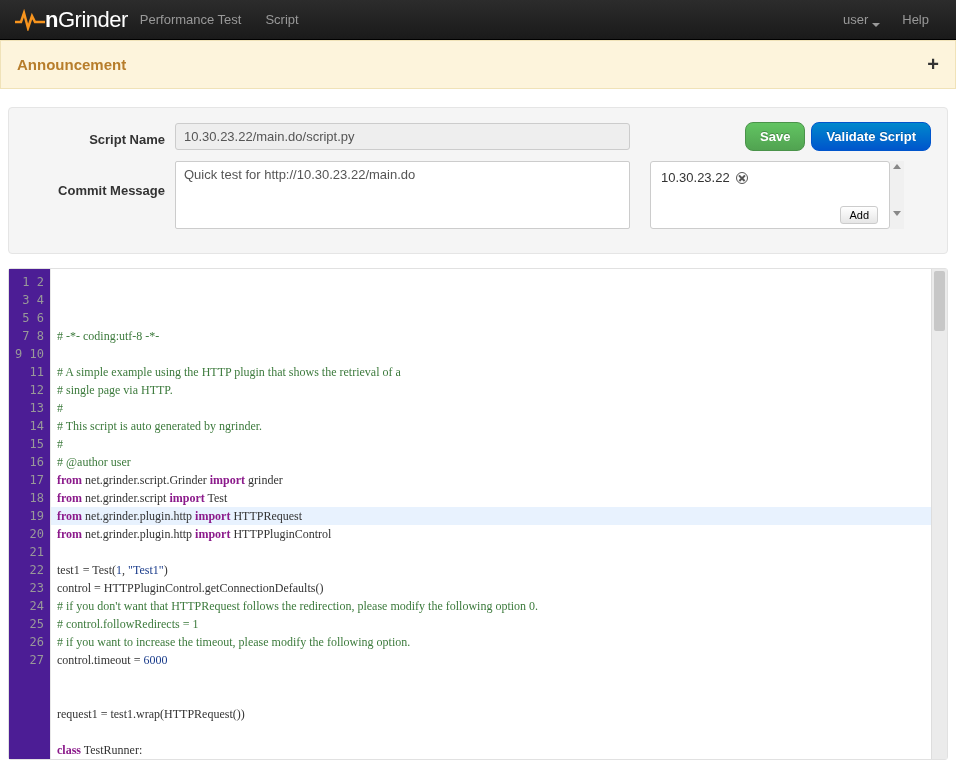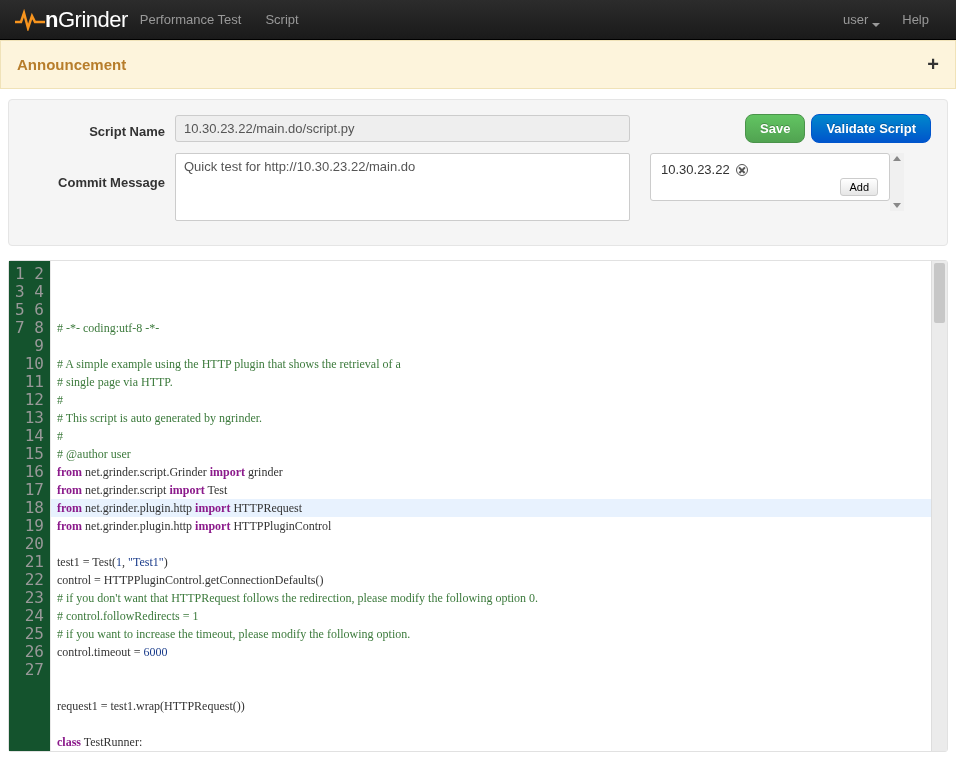--- a/index.html
+++ b/index.html
@@ -8,43 +8,43 @@
   .brand{display:flex;align-items:center;}
   .brand-text{color:#fff;font-size:22px;font-weight:normal;letter-spacing:-0.5px}
   .brand-n{font-weight:bold}
   .nav-link{color:#999;padding:10px 12px;text-decoration:none;font-size:13px}
   .nav-spacer{flex:1}
   .nav-user{color:#999;padding:10px 10px;display:flex;align-items:flex-end;gap:4px}
   .caret{width:0;height:0;border-left:4px solid transparent;border-right:4px solid transparent;border-top:4px solid #999}
   .announce{background:#fdf4dc;border:1px solid #f0e2b8;margin:0;padding:12px 16px;display:flex;align-items:center;justify-content:space-between;border-radius:0}
   .announce-title{color:#b77d2b;font-weight:bold;font-size:15px}
   .plus{font-size:20px;font-weight:bold;color:#333;cursor:pointer}
-  .form-area{background:#f5f5f5;border:1px solid #e5e5e5;border-radius:4px;margin:10px 8px 0;padding:14px 16px}
+  .form-area{background:#f5f5f5;border:1px solid #e5e5e5;border-radius:4px;margin:18px 8px 0;padding:14px 16px}
   .form-row{display:flex;align-items:flex-start;margin-bottom:10px;gap:10px}
   .form-label{width:140px;text-align:right;font-weight:bold;font-size:13px;color:#333;padding-top:6px}
   .form-input{border:1px solid #ccc;background:#eee;border-radius:3px;padding:5px 8px;font-size:13px;color:#555;width:455px}
   .form-textarea{border:1px solid #ccc;background:#fff;border-radius:2px;padding:5px 8px;font-size:13px;color:#555;width:455px;height:68px;resize:none;font-family:inherit}
   .btn{border:1px solid;border-radius:8px;padding:6px 14px;font-size:13px;font-weight:bold;color:#fff;cursor:pointer;text-shadow:0 -1px 0 rgba(0,0,0,0.25)}
   .btn-success{background:linear-gradient(#62c462,#51a351);border-color:#4a934a}
   .btn-primary{background:linear-gradient(#0088cc,#0055cc);border-color:#0055cc}
   .btn-group{display:flex;gap:6px}
-  .hosts-box{border:1px solid #ccc;background:#fff;border-radius:3px;padding:8px 10px;width:240px;height:48px;font-size:13px;position:relative;margin-left:10px}
+  .hosts-box{border:1px solid #ccc;background:#fff;border-radius:3px;padding:8px 10px;width:240px;height:68px;font-size:13px;position:relative;margin-left:10px}
   .hosts-row{display:flex;align-items:center;gap:6px}
   .del-icon{width:12px;height:12px;border:1.5px solid #555;border-radius:50%;position:relative;display:inline-block}
   .del-icon::before,.del-icon::after{content:"";position:absolute;width:8px;height:1.5px;background:#555;top:50%;left:50%;transform-origin:center}
   .del-icon::before{transform:translate(-50%,-50%) rotate(45deg)}
   .del-icon::after{transform:translate(-50%,-50%) rotate(-45deg)}
   .add-btn{position:absolute;bottom:4px;right:11px;border:1px solid #ccc;background:linear-gradient(#fff,#e6e6e6);border-radius:3px;padding:2px 8px;font-size:11px;cursor:pointer}
   .scroll-v{width:14px;background:#f0f0f0}
   .scroll-handle{width:0;height:0;margin:3px auto;border-left:4px solid transparent;border-right:4px solid transparent}
   .scroll-up{border-bottom:5px solid #888}
   .scroll-down{border-top:5px solid #888}
   .hosts-wrap{display:flex}
   .editor-wrap{margin:14px 8px 0;border:1px solid #e1e1e1;border-radius:3px;display:flex;height:492px;position:relative}
-  .gutter{width:42px;background:#14532d;border-right:1px solid #e8e8e8;padding:4px 6px 4px 0;text-align:right;color:#999;font-family:Menlo,Consolas,monospace;font-size:16px;line-height:18px}
+  .gutter{width:42px;background:#4c1d95;border-right:1px solid #e8e8e8;padding:4px 6px 4px 0;text-align:right;color:#999;font-family:Menlo,Consolas,monospace;font-size:12px;line-height:18px}
   .code{flex:1;padding:4px 6px;font-family:Liberation Serif, serif;font-size:12px;line-height:18px;white-space:pre;overflow:hidden;position:relative}
   .hl-line{position:absolute;left:0;right:0;height:18px;background:#e8f2fe;z-index:0}
   .code-inner{position:relative;z-index:1}
   .c-comment{color:#3c7a3c}
   .c-keyword{color:#8b1a8b;font-weight:bold}
   .c-string{color:#1a3c8b}
   .c-num{color:#1a3c8b}
   .editor-scroll{width:16px;background:#ebebeb;border-left:1px solid #ddd;position:relative}
   .scroll-thumb{position:absolute;top:2px;left:2px;right:2px;height:60px;background:#c7c7c7;border-radius:2px}
   .footer{text-align:center;padding:20px 0 10px;font-size:13px;color:#555}

